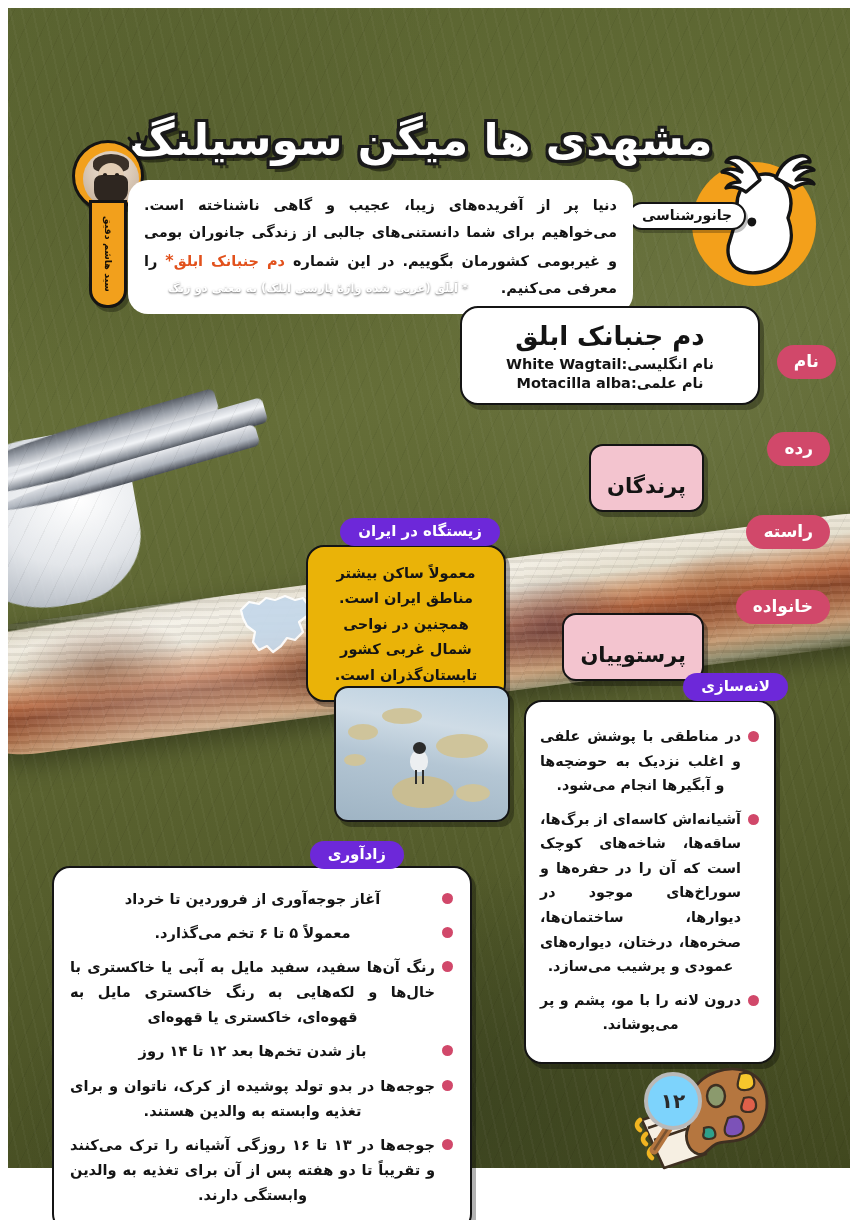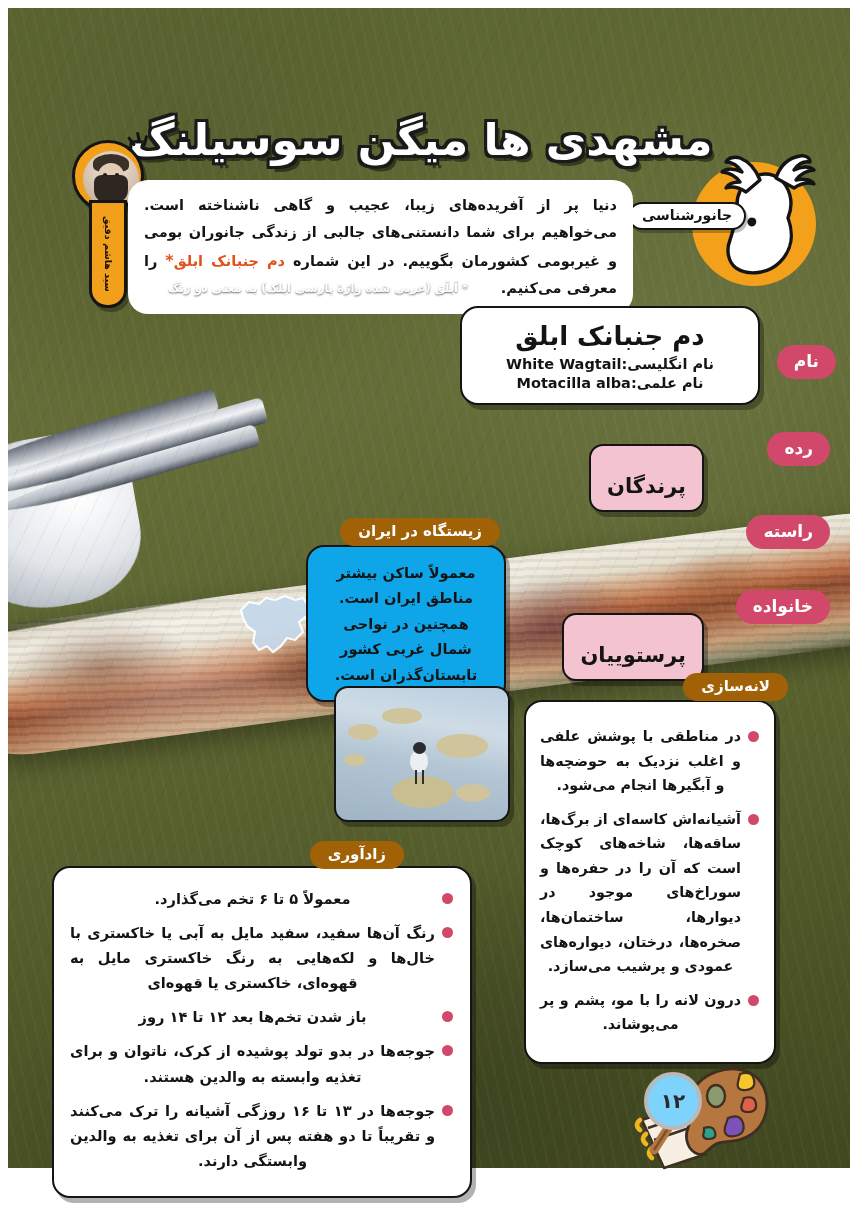--- a/index.html
+++ b/index.html
@@ -216,32 +216,32 @@
     font-size: 11.5px;
     font-weight: bold;
     color: #ffffff;
     text-shadow: 0 1px 2px rgba(0,0,0,.6);
     white-space: nowrap;
   }
 
   
   .card {
     position: absolute;
-    background: #0ea5e9;
+    background: #eab308;
     border: 2.5px solid #141414;
     border-radius: 18px;
     box-shadow: 4px 5px 0 rgba(0,0,0,.3);
     direction: rtl;
     color: #141414;
   }
   .card.white { background: #ffffff; }
 
   .tab {
     position: absolute;
-    background: #a16207;
+    background: #6d28d9;
     color: #ffffff;
     border-radius: 16px;
     padding: 4px 18px 6px;
     font-size: 15px;
     font-weight: bold;
     direction: rtl;
     white-space: nowrap;
     z-index: 5;
   }
 
@@ -469,20 +469,21 @@
     <ul class="bullets">
       <li>در مناطقی با پوشش علفی و اغلب نزدیک به حوضچه‌ها و آبگیرها انجام می‌شود.</li>
       <li>آشیانه‌اش کاسه‌ای از برگ‌ها، ساقه‌ها، شاخه‌های کوچک است که آن را در حفره‌ها و سوراخ‌های موجود در دیوارها، ساختمان‌ها، صخره‌ها، درختان، دیواره‌های عمودی و پرشیب می‌سازد.</li>
       <li>درون لانه را با مو، پشم و پر می‌پوشاند.</li>
     </ul>
   </div>
 
   <div class="tab repro-tab">زادآوری</div>
   <div class="card white repro-card">
     <ul class="bullets">
+      <li>آغاز جوجه‌آوری از فروردین تا خرداد</li>
       <li>معمولاً ۵ تا ۶ تخم می‌گذارد.</li>
       <li>رنگ آن‌ها سفید، سفید مایل به آبی یا خاکستری با خال‌ها و لکه‌هایی به رنگ خاکستری مایل به قهوه‌ای، خاکستری یا قهوه‌ای</li>
       <li>باز شدن تخم‌ها بعد ۱۲ تا ۱۴ روز</li>
       <li>جوجه‌ها در بدو تولد پوشیده از کرک، ناتوان و برای تغذیه وابسته به والدین هستند.</li>
       <li>جوجه‌ها در ۱۳ تا ۱۶ روزگی آشیانه را ترک می‌کنند و تقریباً تا دو هفته پس از آن برای تغذیه به والدین وابستگی دارند.</li>
     </ul>
   </div>
 
   <div class="page-art">
     <svg viewBox="0 0 150 120" width="150" height="120">

